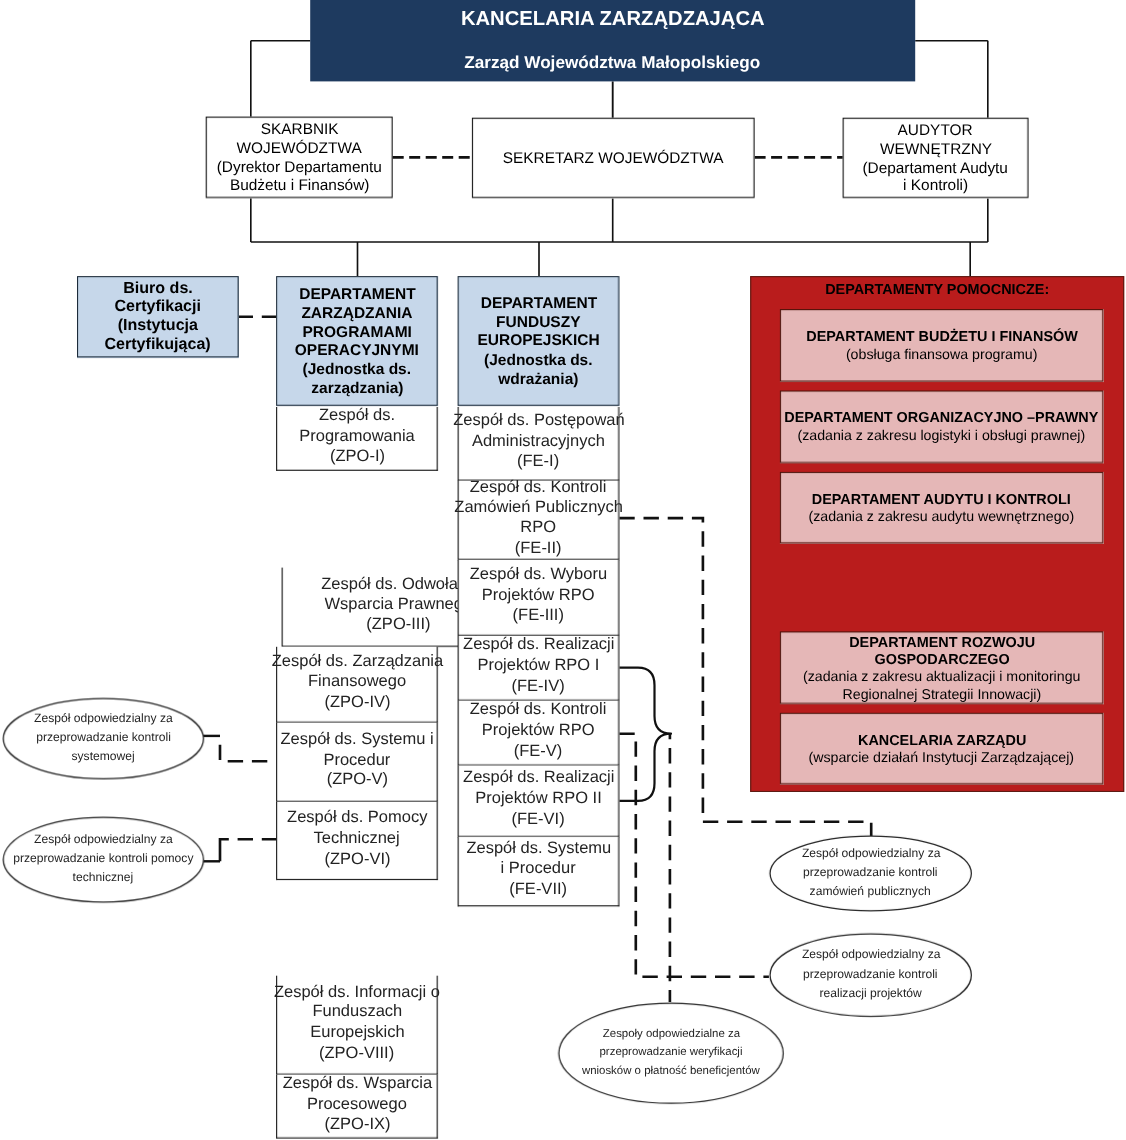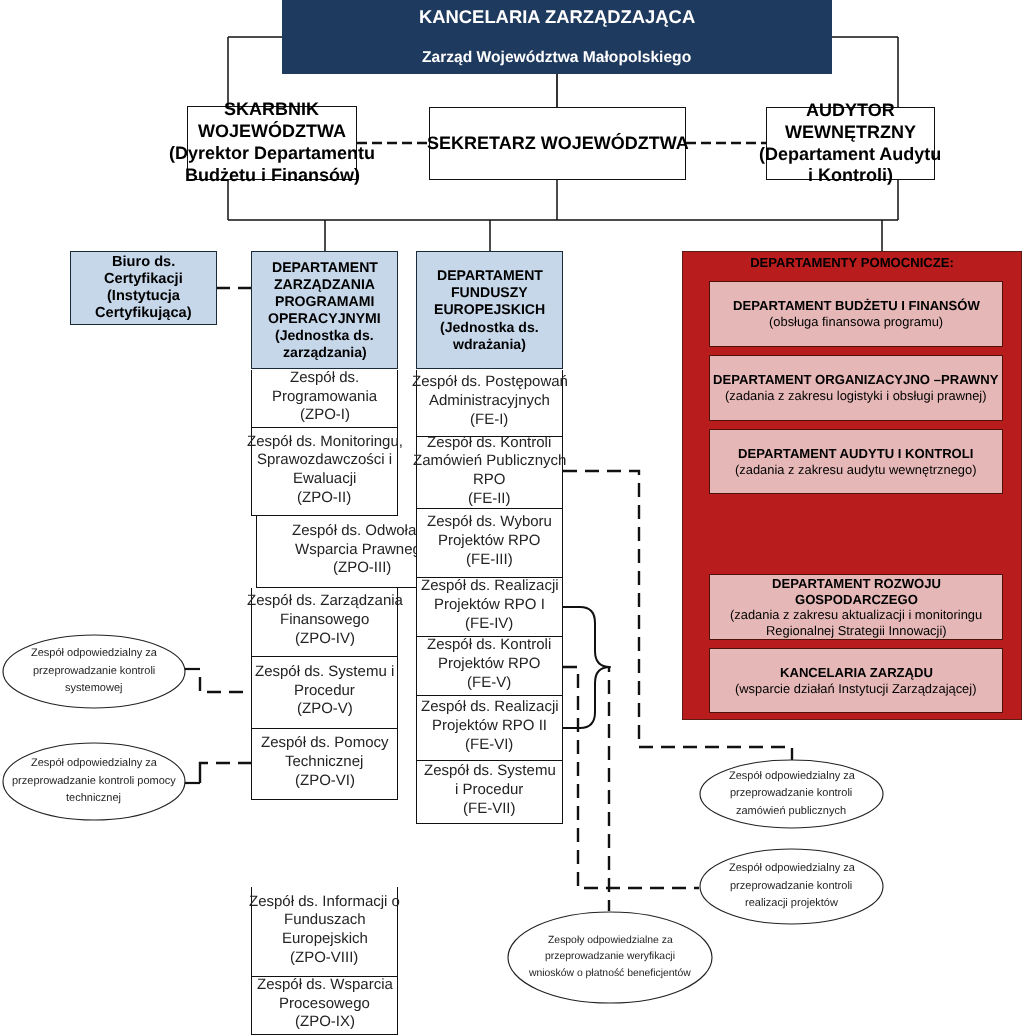--- a/index.html
+++ b/index.html
@@ -10,21 +10,21 @@
       align-items:center;justify-content:center;text-align:center;line-height:1.12;}
   .bx span{display:block;white-space:nowrap;}
   .bx,.cell,.pk,.ell,#red .hdr,.bx span,.cell span,.pk span,.ell span{will-change:transform;}
 
   
   #iz{background:#1e3a5f;color:#fff;font-weight:bold;left:282px;top:0px;width:550px;height:74px;
       justify-content:flex-start;padding-top:7px;}
   #iz .t1{font-size:18.4px;letter-spacing:0px;}
   #iz .t2{font-size:15.6px;margin-top:21px;}
   
-  .w2{border:1.6px solid #111;background:#fff;font-weight:bold;font-size:18px;line-height:1.21;}
+  .w2{border:1.6px solid #111;background:#fff;font-weight:normal;font-size:14px;line-height:1.21;}
   
   .lb{background:#c6d7ea;border:1.6px solid #1c2b3a;font-weight:bold;}
   
   .cell{position:absolute;box-sizing:border-box;display:flex;flex-direction:column;
         align-items:center;justify-content:center;text-align:center;
         background:#fff;color:#232323;font-size:15px;line-height:1.25;padding-bottom:3px;}
   .cell span{display:block;white-space:nowrap;}
   
   #red{position:absolute;left:682px;top:251px;width:340px;height:469px;background:#b91c1c;border:1.4px solid #5d1b13;
        box-sizing:border-box;}
@@ -97,26 +97,20 @@
       <span>PROGRAMAMI</span>
       <span>OPERACYJNYMI</span>
       <span>(Jednostka ds.</span>
       <span>zarządzania)</span>
     </div>
 <div class="cell" style="left:251px;top:370px;width:147px;height:58px;border-left:1.5px solid #111;border-right:1.5px solid #111;border-bottom:1.5px solid #111;">
       <span>Zespół ds.</span>
       <span>Programowania</span>
       <span>(ZPO-I)</span>
     </div>
-<div class="cell" style="left:251px;top:428px;width:147px;height:88px;border-left:1.5px solid #111;border-right:1.5px solid #111;border-bottom:1.5px solid #111;">
-      <span>Zespół ds. Monitoringu,</span>
-      <span>Sprawozdawczości i</span>
-      <span>Ewaluacji</span>
-      <span>(ZPO-II)</span>
-    </div>
 <div class="cell" style="left:256px;top:516px;width:177px;height:72px;border-left:1.5px solid #111;border-right:1.5px solid #111;border-bottom:1.5px solid #111;padding-left:35px;">
       <span>Zespół ds. Odwołań i</span>
       <span>Wsparcia Prawnego</span>
       <span>(ZPO-III)</span>
     </div>
 <div class="cell" style="left:251px;top:588px;width:147px;height:69px;border-left:1.5px solid #111;border-right:1.5px solid #111;border-bottom:1.5px solid #111;">
       <span>Zespół ds. Zarządzania</span>
       <span>Finansowego</span>
       <span>(ZPO-IV)</span>
     </div>

